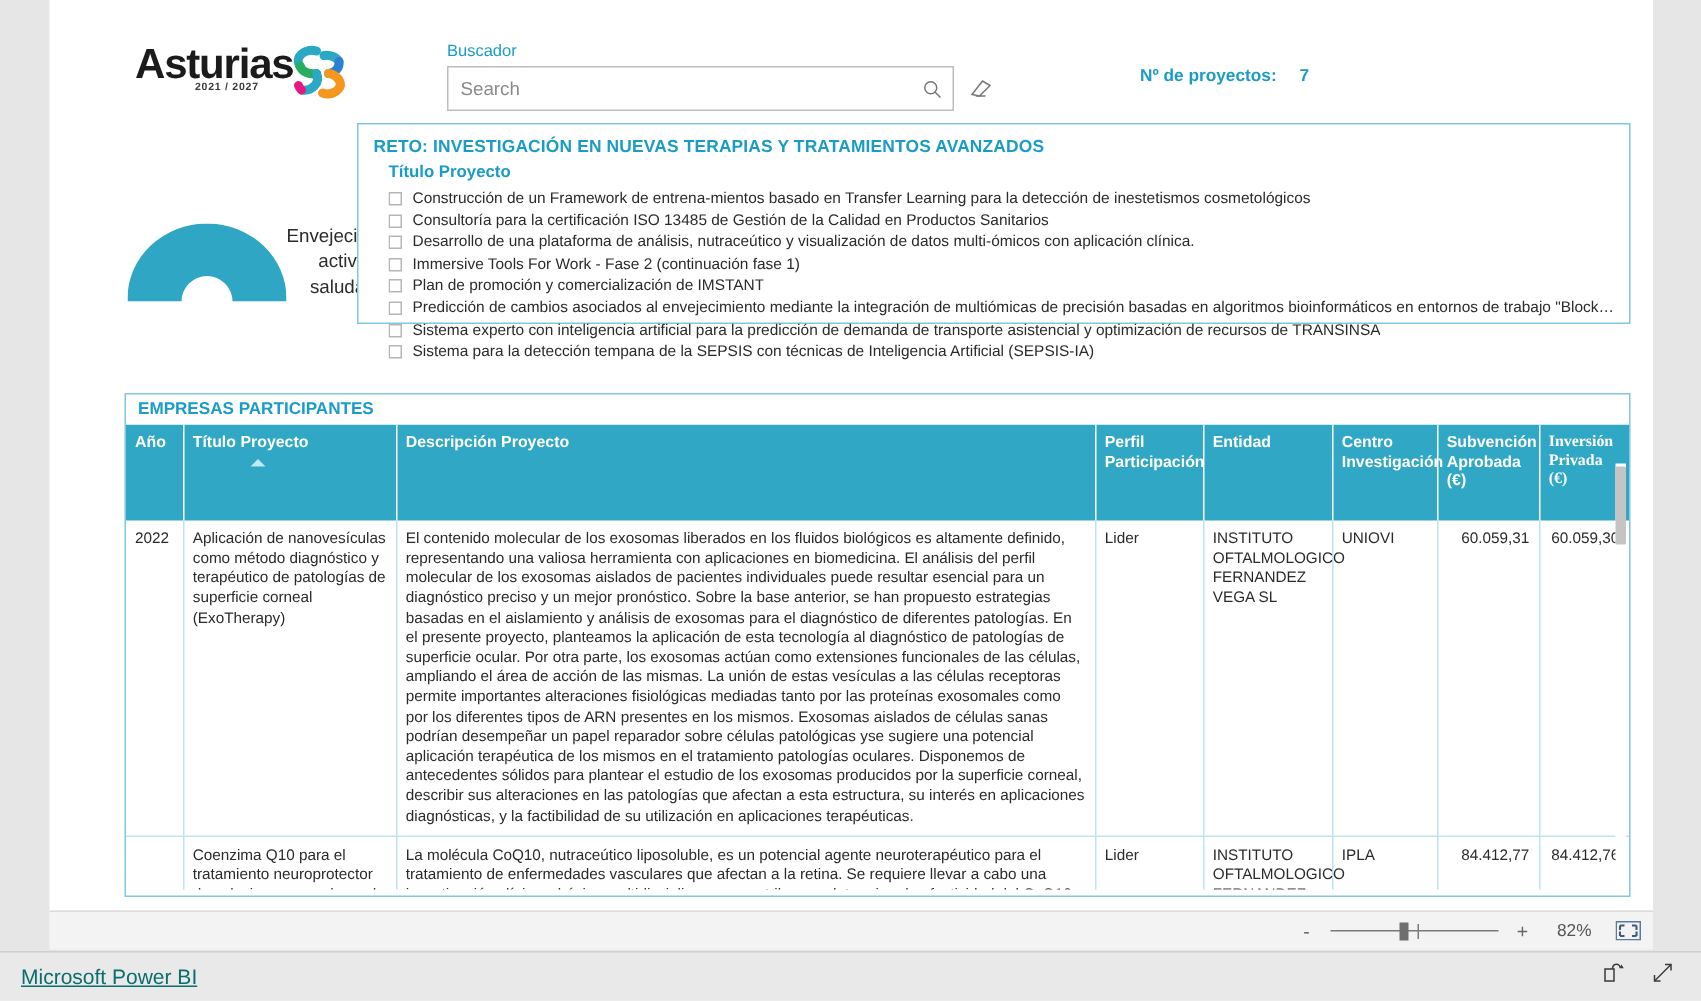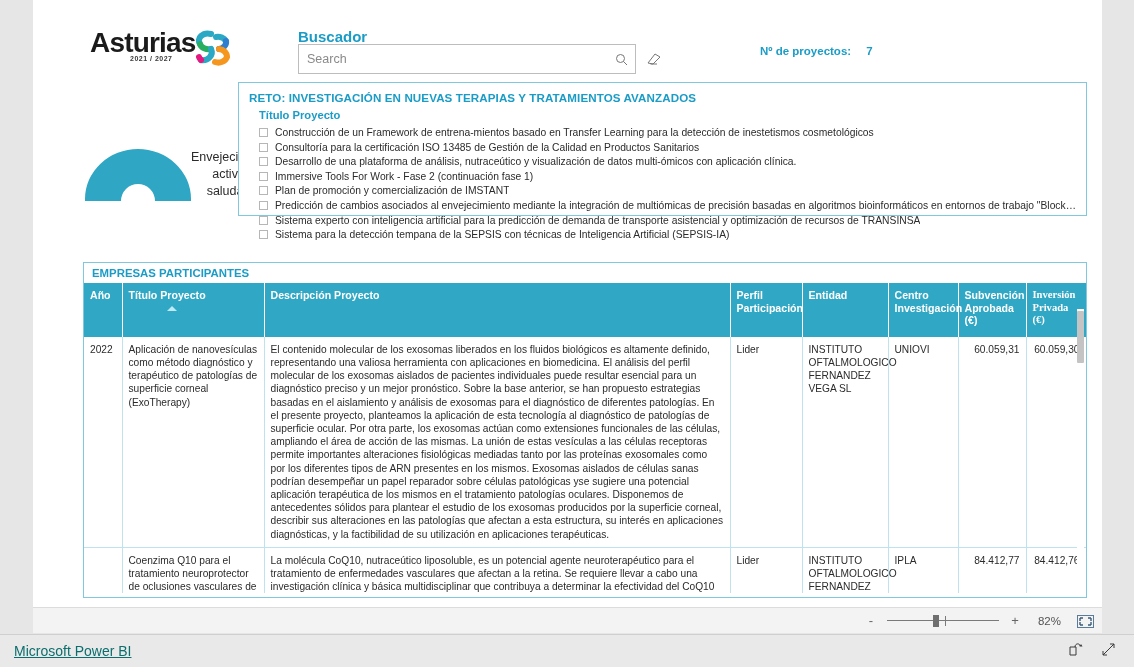--- a/index.html
+++ b/index.html
@@ -26,21 +26,21 @@
   }
   .logo-years {
     font-size: 7px; color: #3a3a3a; letter-spacing: 0.5px;
     margin-top: -3px; margin-left: 40px; font-weight: bold;
   }
   .s3mark { position: absolute; left: 100px; top: 0px; }
 
   
   .search-label {
     position: absolute; left: 265px; top: 28px;
-    font-size: 15px; font-weight: bold; color: #1a9cc7;
+    font-size: 11px; font-weight: normal; color: #1a9cc7;
   }
   .search-box {
     position: absolute; left: 265px; top: 44px; width: 338px; height: 30px;
     border: 1px solid #bdbdbd; background: #fff;
     display: flex; align-items: center;
   }
   .search-input {
     flex: 1; border: 0; outline: none; height: 100%;
     padding: 0 8px; font-size: 12.5px; color: #555;
     font-family: "Liberation Sans", sans-serif; background: transparent;
@@ -99,21 +99,21 @@
     border: 1px solid #7fc8dd; background: #fff;
   }
   .tablepanel-title {
     font-size: 11.4px; font-weight: bold; color: #1a9cc7;
     padding: 4px 0 4px 8px;
   }
   .tbl-scroll { position: relative; width: 100%; height: 310px; overflow: hidden; }
   table.grid { border-collapse: collapse; width: 1002px; table-layout: fixed; }
   table.grid th {
     background: #30a7c4; color: #ffffff; font-size: 10.6px; font-weight: bold;
-    text-align: left; vertical-align: top; padding: 6px 6px 10px 6px;
+    text-align: left; vertical-align: top; padding: 6px 6px 20px 6px;
     border-right: 1px solid #ffffff; line-height: 12.6px;
   }
   table.grid th.last { border-right: 0; font-family: Liberation Serif, serif; }
   table.grid td {
     font-size: 10.2px; color: #2b2b2b; vertical-align: top;
     padding: 6px 6px 6px 6px; border-right: 1px solid #bfe3ee;
     border-bottom: 1px solid #bfe3ee; line-height: 13.2px;
   }
   td.num { text-align: right; }
   td.yr { text-align: left; }

